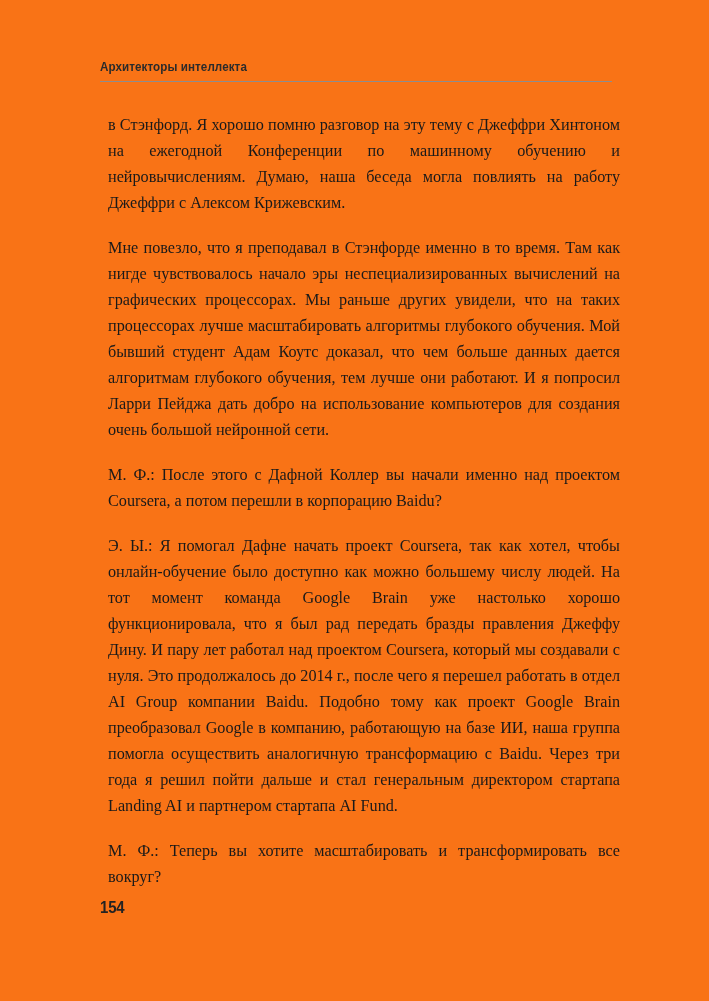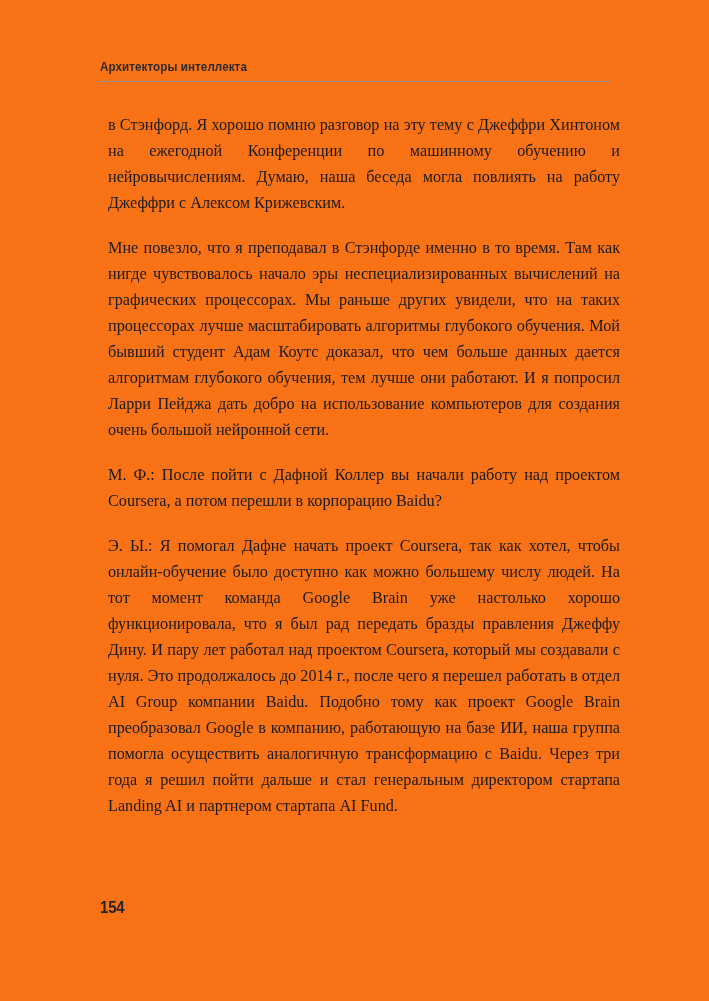--- a/index.html
+++ b/index.html
@@ -106,26 +106,29 @@
 
     <p class="para">
       <span>в Стэнфорд. Я хорошо помню разговор на эту тему с Джеффри Хинтоном на ежегодной Конференции по машинному обучению и нейровычислениям. Думаю, наша беседа могла повлиять на работу Джеффри с Алексом Крижевским.</span>
     </p>
 
     <p class="para">
       <span>Мне повезло, что я преподавал в Стэнфорде именно в то время. Там как нигде чувствовалось начало эры неспециализированных вычислений на графических процессорах. Мы раньше других увидели, что на таких процессорах лучше масштабировать алгоритмы глубокого обучения. Мой бывший студент Адам Коутс доказал, что чем больше данных дается алгоритмам глубокого обучения, тем лучше они работают. И я попросил Ларри Пейджа дать добро на использование компьютеров для создания очень большой нейронной сети.</span>
     </p>
 
     <p class="para qa">
-      <span class="speaker">М. Ф.:</span><span> После пойти с Дафной Коллер вы начали работу над проектом Coursera, а потом перешли в корпорацию Baidu?</span>
+      <span class="speaker">М. Ф.:</span><span> После этого с Дафной Коллер вы начали именно над проектом Coursera, а потом перешли в корпорацию Baidu?</span>
     </p>
 
     <p class="para qa">
       <span class="speaker">Э. Ы.:</span><span> Я помогал Дафне начать проект Coursera, так как хотел, чтобы онлайн-обучение было доступно как можно большему числу людей. На тот момент команда Google Brain уже настолько хорошо функционировала, что я был рад передать бразды правления Джеффу Дину. И пару лет работал над проектом Coursera, который мы создавали с нуля. Это продолжалось до 2014 г., после чего я перешел работать в отдел AI Group компании Baidu. Подобно тому как проект Google Brain преобразовал Google в компанию, работающую на базе ИИ, наша группа помогла осуществить аналогичную трансформацию с Baidu. Через три года я решил пойти дальше и стал генеральным директором стартапа Landing AI и партнером стартапа AI Fund.</span>
     </p>
 
+    <p class="para qa">
+      <span class="speaker">М. Ф.:</span><span> Теперь вы хотите масштабировать и трансформировать все вокруг?</span>
+    </p>
 
 
   </main>
 
   <div class="folio">154</div>
 
 </div>
 
 </body></html>

